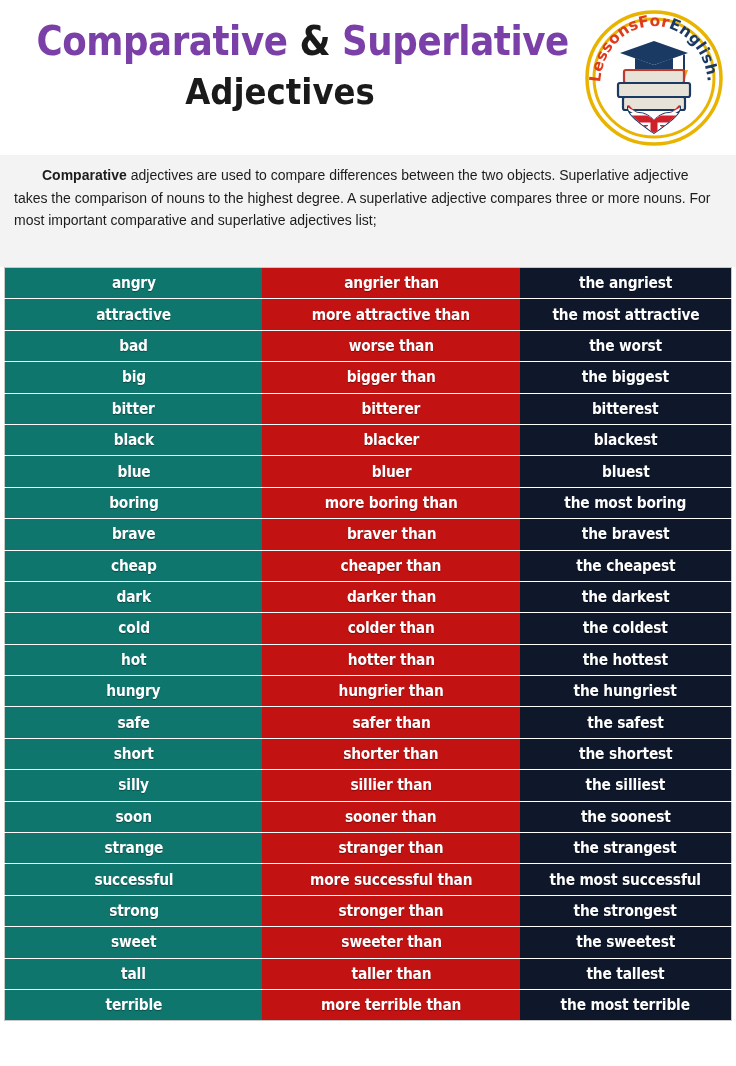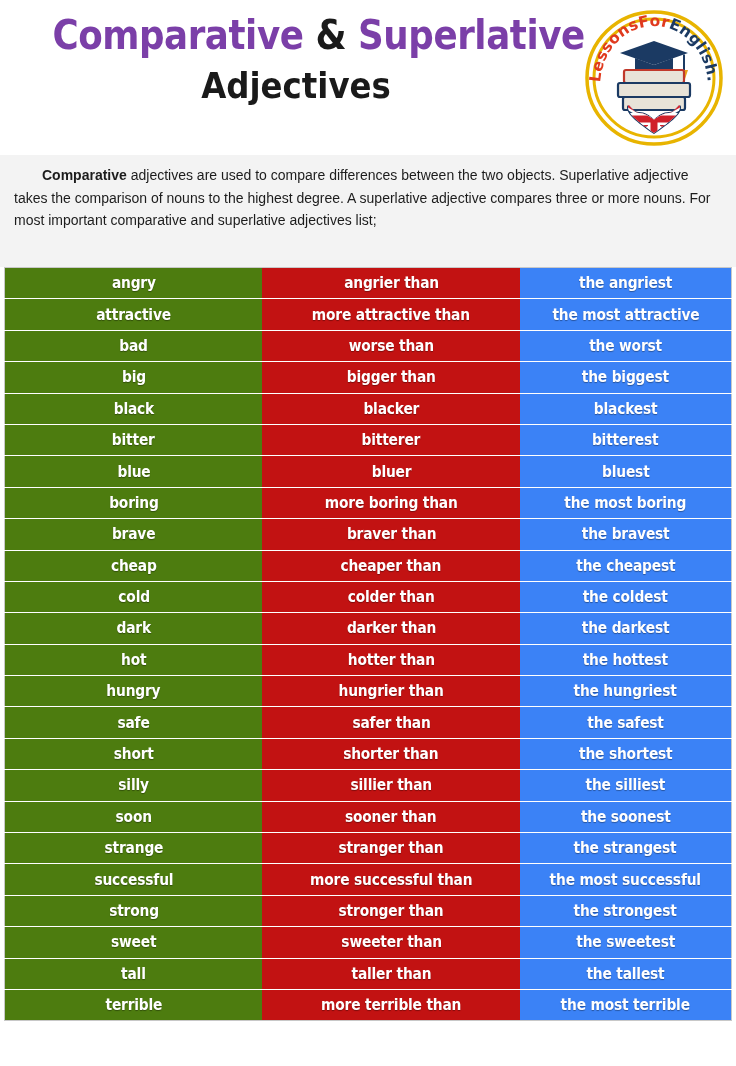--- a/index.html
+++ b/index.html
@@ -18,24 +18,23 @@
   
   .header {
     position: relative;
     height: 155px;
     background: #ffffff;
     overflow: hidden;
   }
   .title-block {
     position: absolute;
     left: 0;
-    top: 14px;
+    top: 20px;
     width: 560px;
     text-align: center;
-    padding-left: 16px;
   }
   .title-line1 {
     font-family: "DejaVu Sans", sans-serif;
     font-size: 41px;
     font-weight: bold;
     letter-spacing: -0.5px;
     line-height: 1.05;
     transform: scaleX(0.87);
     transform-origin: center center;
     white-space: nowrap;
@@ -103,23 +102,23 @@
     letter-spacing: -0.2px;
     text-shadow: 0 1px 1px rgba(0,0,0,0.35);
     white-space: nowrap;
     overflow: hidden;
     transform-origin: center center;
   }
   .adj-table td span {
     display: inline-block;
     transform: scaleX(0.92);
   }
-  .col-base { width: 244px; background: #4d7c0f; border-bottom: 1px solid rgba(255,255,255,0.10); }
+  .col-base { width: 244px; background: #0f766e; border-bottom: 1px solid rgba(255,255,255,0.10); }
   .col-comp { width: 244px; background: #C21212; border-bottom: 1px solid rgba(255,255,255,0.10); text-decoration: underline; }
-  .col-sup  { width: 200px; background: #3b82f6; border-bottom: 1px solid rgba(255,255,255,0.12); text-decoration: underline; }
+  .col-sup  { width: 200px; background: #0f172a; border-bottom: 1px solid rgba(255,255,255,0.12); text-decoration: underline; }
   .adj-table tr:last-child td { border-bottom: none; }
 </style>
 </head>
 <body>
 
 <div class="header">
 
   <div class="title-block">
     <div class="title-line1"><span class="t-purple">Comparative</span><span class="t-black"> &amp; </span><span class="t-purple">Superlative</span></div>
     <div class="title-line2">Adjectives</div>
@@ -194,60 +193,60 @@
           <td class="col-base"><span>bad</span></td>
           <td class="col-comp"><span>worse than</span></td>
           <td class="col-sup"><span>the worst</span></td>
         </tr>
         <tr>
           <td class="col-base"><span>big</span></td>
           <td class="col-comp"><span>bigger than</span></td>
           <td class="col-sup"><span>the biggest</span></td>
         </tr>
         <tr>
+          <td class="col-base"><span>bitter</span></td>
+          <td class="col-comp"><span>bitterer</span></td>
+          <td class="col-sup"><span>bitterest</span></td>
+        </tr>
+        <tr>
           <td class="col-base"><span>black</span></td>
           <td class="col-comp"><span>blacker</span></td>
           <td class="col-sup"><span>blackest</span></td>
         </tr>
         <tr>
-          <td class="col-base"><span>bitter</span></td>
-          <td class="col-comp"><span>bitterer</span></td>
-          <td class="col-sup"><span>bitterest</span></td>
-        </tr>
-        <tr>
           <td class="col-base"><span>blue</span></td>
           <td class="col-comp"><span>bluer</span></td>
           <td class="col-sup"><span>bluest</span></td>
         </tr>
         <tr>
           <td class="col-base"><span>boring</span></td>
           <td class="col-comp"><span>more boring than</span></td>
           <td class="col-sup"><span>the most boring</span></td>
         </tr>
         <tr>
           <td class="col-base"><span>brave</span></td>
           <td class="col-comp"><span>braver than</span></td>
           <td class="col-sup"><span>the bravest</span></td>
         </tr>
         <tr>
           <td class="col-base"><span>cheap</span></td>
           <td class="col-comp"><span>cheaper than</span></td>
           <td class="col-sup"><span>the cheapest</span></td>
         </tr>
         <tr>
+          <td class="col-base"><span>dark</span></td>
+          <td class="col-comp"><span>darker than</span></td>
+          <td class="col-sup"><span>the darkest</span></td>
+        </tr>
+        <tr>
           <td class="col-base"><span>cold</span></td>
           <td class="col-comp"><span>colder than</span></td>
           <td class="col-sup"><span>the coldest</span></td>
         </tr>
         <tr>
-          <td class="col-base"><span>dark</span></td>
-          <td class="col-comp"><span>darker than</span></td>
-          <td class="col-sup"><span>the darkest</span></td>
-        </tr>
-        <tr>
           <td class="col-base"><span>hot</span></td>
           <td class="col-comp"><span>hotter than</span></td>
           <td class="col-sup"><span>the hottest</span></td>
         </tr>
         <tr>
           <td class="col-base"><span>hungry</span></td>
           <td class="col-comp"><span>hungrier than</span></td>
           <td class="col-sup"><span>the hungriest</span></td>
         </tr>
         <tr>

